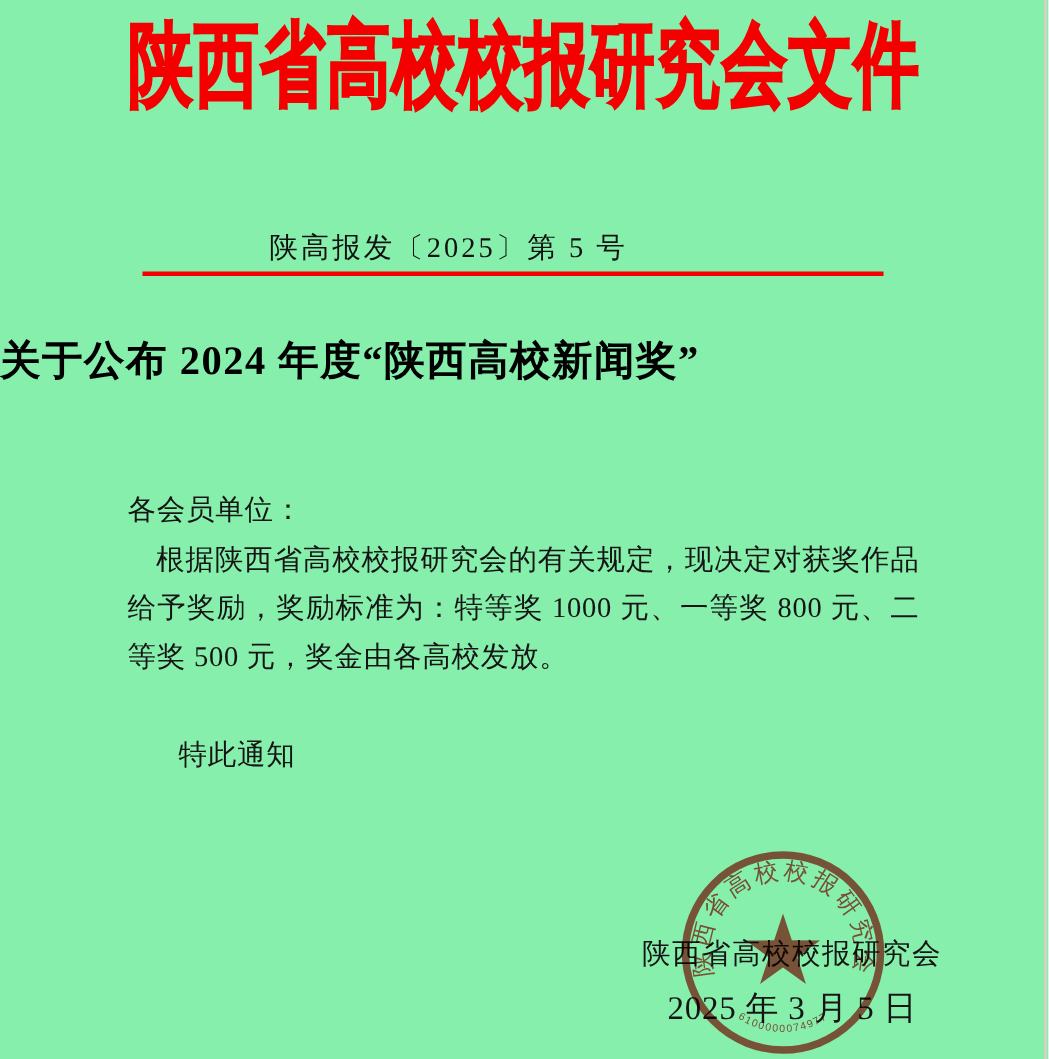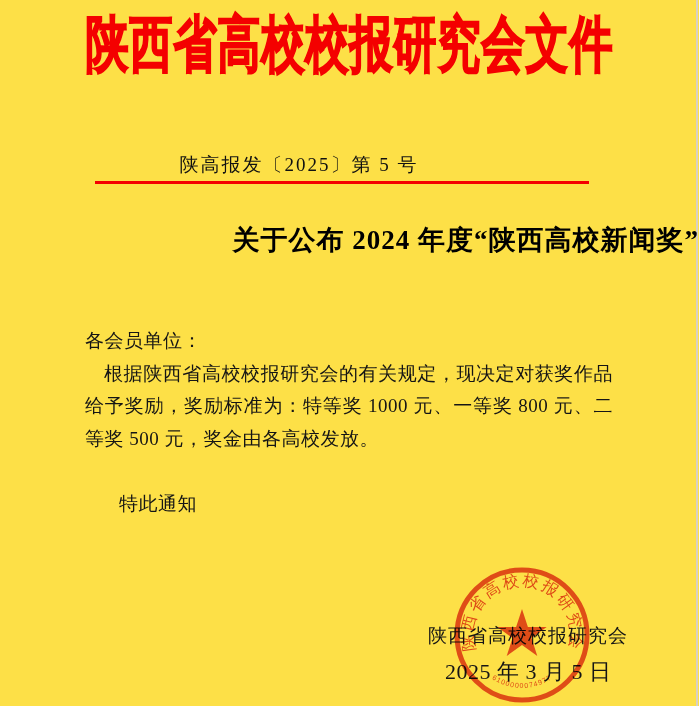--- a/index.html
+++ b/index.html
@@ -1,20 +1,20 @@
 <!DOCTYPE html>
 <html><head>
 <meta charset="utf-8">
 <style>
   html, body { margin: 0; padding: 0; background: #ffffff; }
   .page {
     position: relative;
     width: 699px;
     height: 706px;
-    background: #fde047;
+    background: #86efac;
     overflow: hidden;
     font-family: "Liberation Serif", "DejaVu Serif", serif;
     color: #1a1a1a;
   }
   .right-edge {
     position: absolute;
     top: 0; left: 696px;
     width: 2px; height: 706px;
     background: #d8d0c4;
   }
@@ -45,39 +45,39 @@
   .red-divider {
     position: absolute;
     top: 181px; left: 95px;
     width: 494px; height: 3px;
     background: #f40000;
   }
   .doc-title {
     position: absolute;
     top: 221px; left: 0;
     width: 699px;
-    text-align: right;
+    text-align: left;
     font-size: 27px;
     font-weight: bold;
     line-height: 38px;
     letter-spacing: 1px;
     color: #000000;
   }
   .body-text {
     position: absolute;
     top: 325px; left: 85px;
     width: 528px;
     font-size: 19px;
     line-height: 32.6px;
     letter-spacing: 0.5px;
     text-align: justify;
     color: #151515;
   }
   .body-text p { margin: 0; text-indent: 1em; }
-  .body-text .salutation { text-indent: 0; }
+  .body-text .salutation { text-indent: 0; font-family: Liberation Mono, monospace; }
   .body-text .closing { text-indent: 0; padding-left: 34px; margin-top: 33px; }
   .sig-org {
     position: absolute;
     top: 623px; left: 428px;
     font-size: 19px;
     letter-spacing: 1px;
     color: #151515;
     white-space: nowrap;
   }
   .sig-date {

